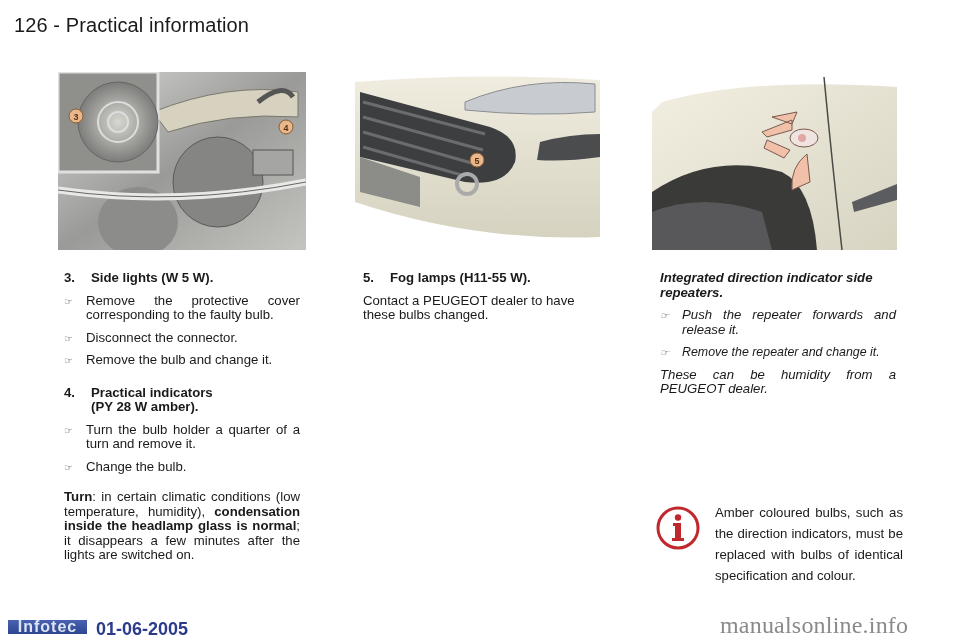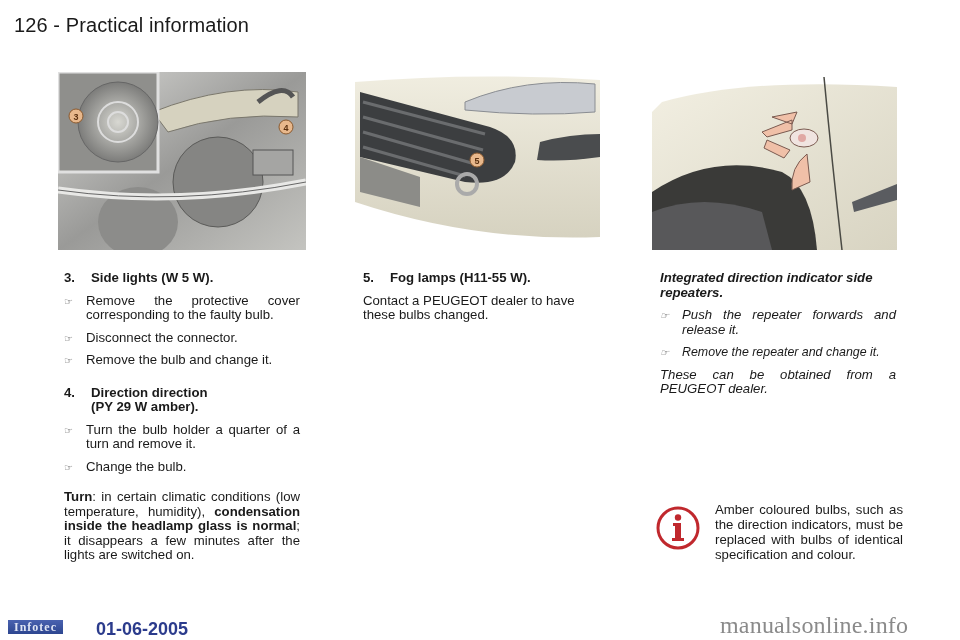--- a/index.html
+++ b/index.html
@@ -9,22 +9,22 @@
   .photo { position:absolute; overflow:hidden; }
   .photo svg { display:block; }
   .col { position:absolute; font-size:13.2px; line-height:14.5px; }
   .col p { margin:8px; }
   .h { font-weight:bold; }
   .num { display:inline-block; width:27px; }
   .bul { position:relative; padding-left:22px; margin-top:3px; }
   .bul .hand { position:absolute; left:0; top:1px; font-size:10px; color:#555; }
   .just { text-align:justify; }
   .info-icon { position:absolute; left:655px; top:505px; width:46px; height:46px; }
-  .info-text { position:absolute; left:715px; top:502px; width:188px; font-size:13.2px; line-height:15px; text-align:justify; }
-  .footer-logo { position:absolute; left:8px; top:620px; width:55px; height:14px; background:linear-gradient(#4a62b0,#2d4690); color:#dfe4f4; font-weight:bold; font-size:12px; line-height:14px; text-align:center; letter-spacing:1px;font-family:Liberation Serif, serif; }
+  .info-text { position:absolute; left:715px; top:502px; width:188px; font-size:13.2px; line-height:21px; text-align:justify; }
+  .footer-logo { position:absolute; left:8px; top:620px; width:79px; height:14px; background:linear-gradient(#4a62b0,#2d4690); color:#dfe4f4; font-weight:bold; font-size:16px; line-height:14px; text-align:center; letter-spacing:1px; }
   .footer-date { position:absolute; left:96px; top:619px; font-weight:bold; font-size:18px; color:#2b3b8c; }
   .watermark { position:absolute; left:720px; top:612px; font-size:24px; color:#8a8a8a; letter-spacing:0.2px;font-family:Liberation Serif, serif; }
 </style>
 </head>
 <body>
 
 <div class="header">126 - Practical information</div>
 
 <div class="photo" style="left:58px;top:72px;width:248px;height:178px;">
   <svg width="248" height="178" viewBox="0 0 248 178">
@@ -108,41 +108,41 @@
 
 <div class="col" style="left:56px;top:263px;width:252px;">
   <p class="h">
     <span class="num">3.</span><span>Side lights (W 5 W).</span>
   </p>
   <p class="bul just"><span class="hand">☞</span><span>Remove the protective cover corresponding to the faulty bulb.</span></p>
   <p class="bul"><span class="hand">☞</span><span>Disconnect the connector.</span></p>
   <p class="bul"><span class="hand">☞</span><span>Remove the bulb and change it.</span></p>
 
   <p class="h" style="margin-top:18px;">
-    <span class="num">4.</span><span>Direction direction</span><br>
-    <span class="num"></span><span>(PY 29 W amber).</span>
+    <span class="num">4.</span><span>Practical indicators</span><br>
+    <span class="num"></span><span>(PY 28 W amber).</span>
   </p>
   <p class="bul just"><span class="hand">☞</span><span>Turn the bulb holder a quarter of a turn and remove it.</span></p>
   <p class="bul"><span class="hand">☞</span><span>Change the bulb.</span></p>
 
   <p class="just" style="margin-top:16px;"><b>Turn</b><span>: in certain climatic conditions (low temperature, humidity), </span><b>condensation inside the headlamp glass is normal</b><span>; it disappears a few minutes after the lights are switched on.</span></p>
 </div>
 
 <div class="col" style="left:355px;top:263px;width:252px;">
   <p class="h">
     <span class="num">5.</span><span>Fog lamps (H11-55 W).</span>
   </p>
   <p style="margin-top:3px;">Contact a PEUGEOT dealer to have these bulbs changed.</p>
 </div>
 
 <div class="col" style="left:652px;top:263px;width:252px;font-style:italic;">
   <p class="h">Integrated direction indicator side repeaters.</p>
   <p class="bul just"><span class="hand">☞</span><span>Push the repeater forwards and release it.</span></p>
   <p class="bul" style="font-size:12.4px;"><span class="hand">☞</span><span>Remove the repeater and change it.</span></p>
-  <p class="just" style="margin-top:3px;">These can be obtained from a PEUGEOT dealer.</p>
+  <p class="just" style="margin-top:3px;">These can be humidity from a PEUGEOT dealer.</p>
 </div>
 
 <div class="info-icon">
   <svg width="46" height="46" viewBox="0 0 46 46">
     <circle cx="23" cy="23" r="20" fill="#ffffff" stroke="#c0282d" stroke-width="3"></circle>
     <circle cx="23" cy="12.5" r="3.2" fill="#c0282d"></circle>
     <path d="M18 18 L26 18 L26 33 L29 33 L29 36 L17 36 L17 33 L20 33 L20 21 L18 21 Z" fill="#c0282d"></path>
   </svg>
 </div>
 <div class="info-text">Amber coloured bulbs, such as the direction indicators, must be replaced with bulbs of identical specification and colour.</div>

